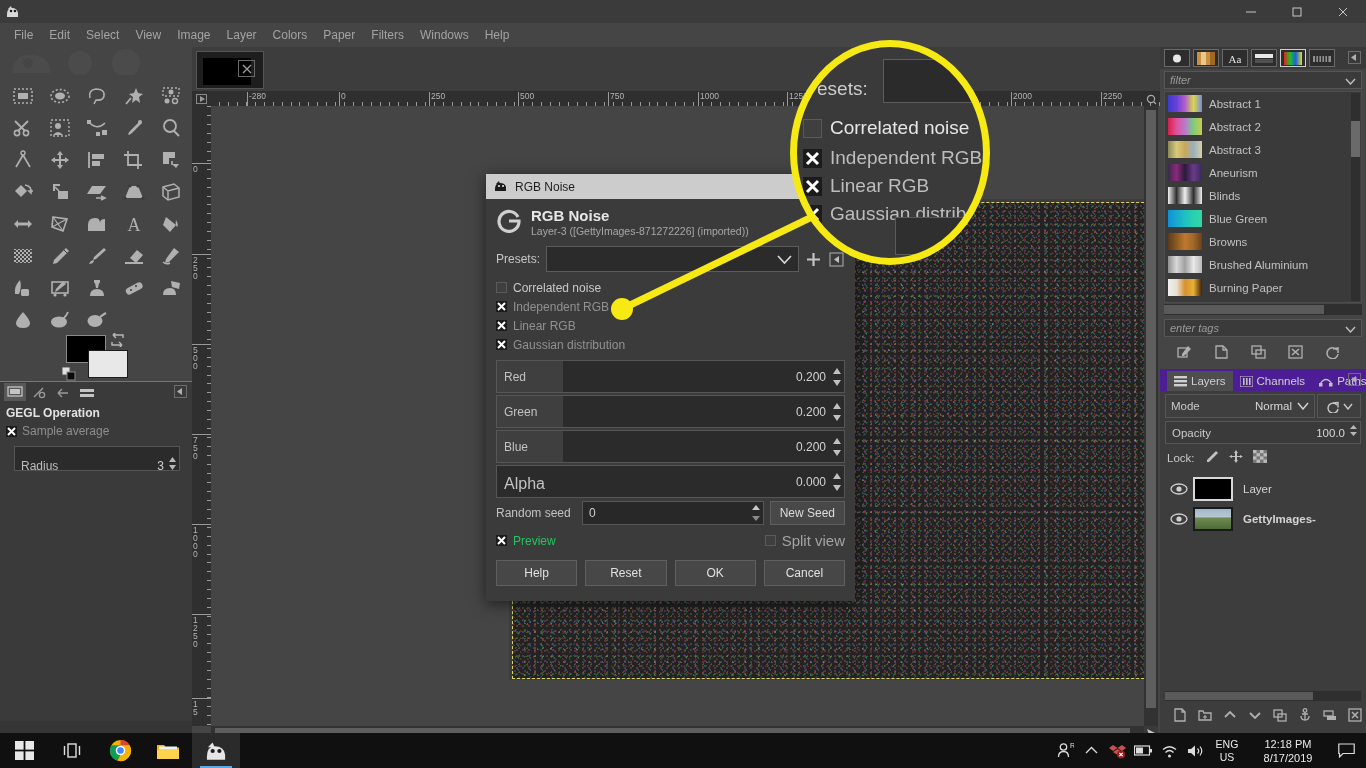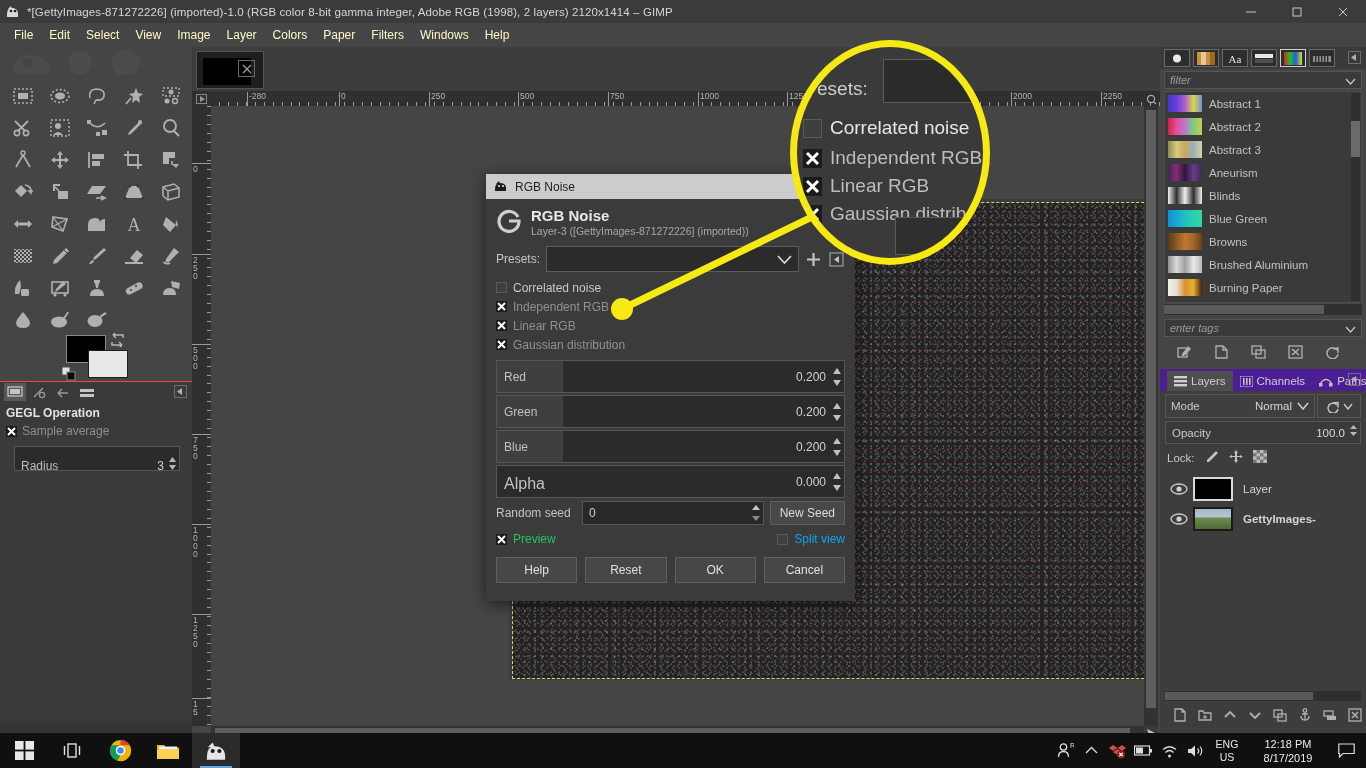--- a/index.html
+++ b/index.html
@@ -31,21 +31,21 @@
     color: #c8c8c8;
   }
   .win-btn svg { display: block; }
 
   
   #menubar {
     position: absolute; left: 0; top: 23px; width: 1366px; height: 24px;
     background: #454545; display: flex; align-items: center; padding-left: 6px;
   }
   #menubar .menu-item {
-    color: #fef9c3; font-size: 12px; padding: 3px 8px; white-space: nowrap;
+    color: #a3a3a3; font-size: 12px; padding: 3px 8px; white-space: nowrap;
   }
 
   
   #toolbox {
     position: absolute; left: 0; top: 47px; width: 192px; height: 334px;
     background: #454545;
   }
   #toolbox .tb-header {
     height: 30px; width: 100%; background: #454545; position: relative; overflow: hidden;
   }
@@ -397,21 +397,21 @@
   }
   #noisedlg .seed-row .newseed {
     margin-left: 8px; height: 24px; padding: 0 9px; background: #484848; border: 1px solid #5f5f5f;
     color: #dcdcdc; font-size: 12px; display: flex; align-items: center;
   }
   #noisedlg .prev-row {
     display: flex; align-items: center; padding: 7px 10px 0 10px;
   }
   #noisedlg .prev-row .plbl { color: #22c55e; font-size: 12px; margin-left: 6px; }
   #noisedlg .prev-row .splitgrp { margin-left: auto; display: flex; align-items: center; gap: 6px; }
-  #noisedlg .prev-row .splitlbl { color: #0ea5e9; font-size: 12px; text-align: right; }
+  #noisedlg .prev-row .splitlbl { color: #a3a3a3; font-size: 15px; text-align: right; }
   #noisedlg .btn-row {
     display: flex; gap: 8px; padding: 11px 10px 0 10px;
   }
   #noisedlg .dbtn {
     flex: 1; height: 26px; background: #474747; border: 1px solid #5f5f5f;
     color: #e0e0e0; font-size: 12px; display: flex; align-items: center; justify-content: center;
   }
 
   
   #callout { position: absolute; left: 790px; top: 40px; width: 202px; height: 225px; }
@@ -476,21 +476,20 @@
 
   <div id="titlebar">
     <span class="tb-icon">
       <svg width="14" height="14" viewBox="0 0 14 14">
         <path d="M1 9 Q1 3 6 3 Q11 3 12 8 L12 12 L1 12 Z" fill="#d8d8d8"></path>
         <path d="M2 4 L5 1 L6 4 Z" fill="#d8d8d8"></path>
         <circle cx="5" cy="6" r="1.3" fill="#1b1b1b"></circle>
         <circle cx="9" cy="6" r="1.3" fill="#1b1b1b"></circle>
       </svg>
     </span>
-    <span class="tb-title">*[GettyImages-871272226] (imported)-1.0 (RGB color 8-bit gamma integer, Adobe RGB (1998), 2 layers) 2120x1414 – GIMP</span>
     <span class="tb-spacer"></span>
     <span class="win-btn">
       <svg width="12" height="12">
           <line x1="1" y1="6" x2="11" y2="6" stroke="#c8c8c8" stroke-width="1"></line>
         </svg>
     </span>
     <span class="win-btn">
       <svg width="12" height="12">
           <rect x="2" y="2" width="8" height="8" fill="none" stroke="#c8c8c8" stroke-width="1"></rect>
         </svg>

